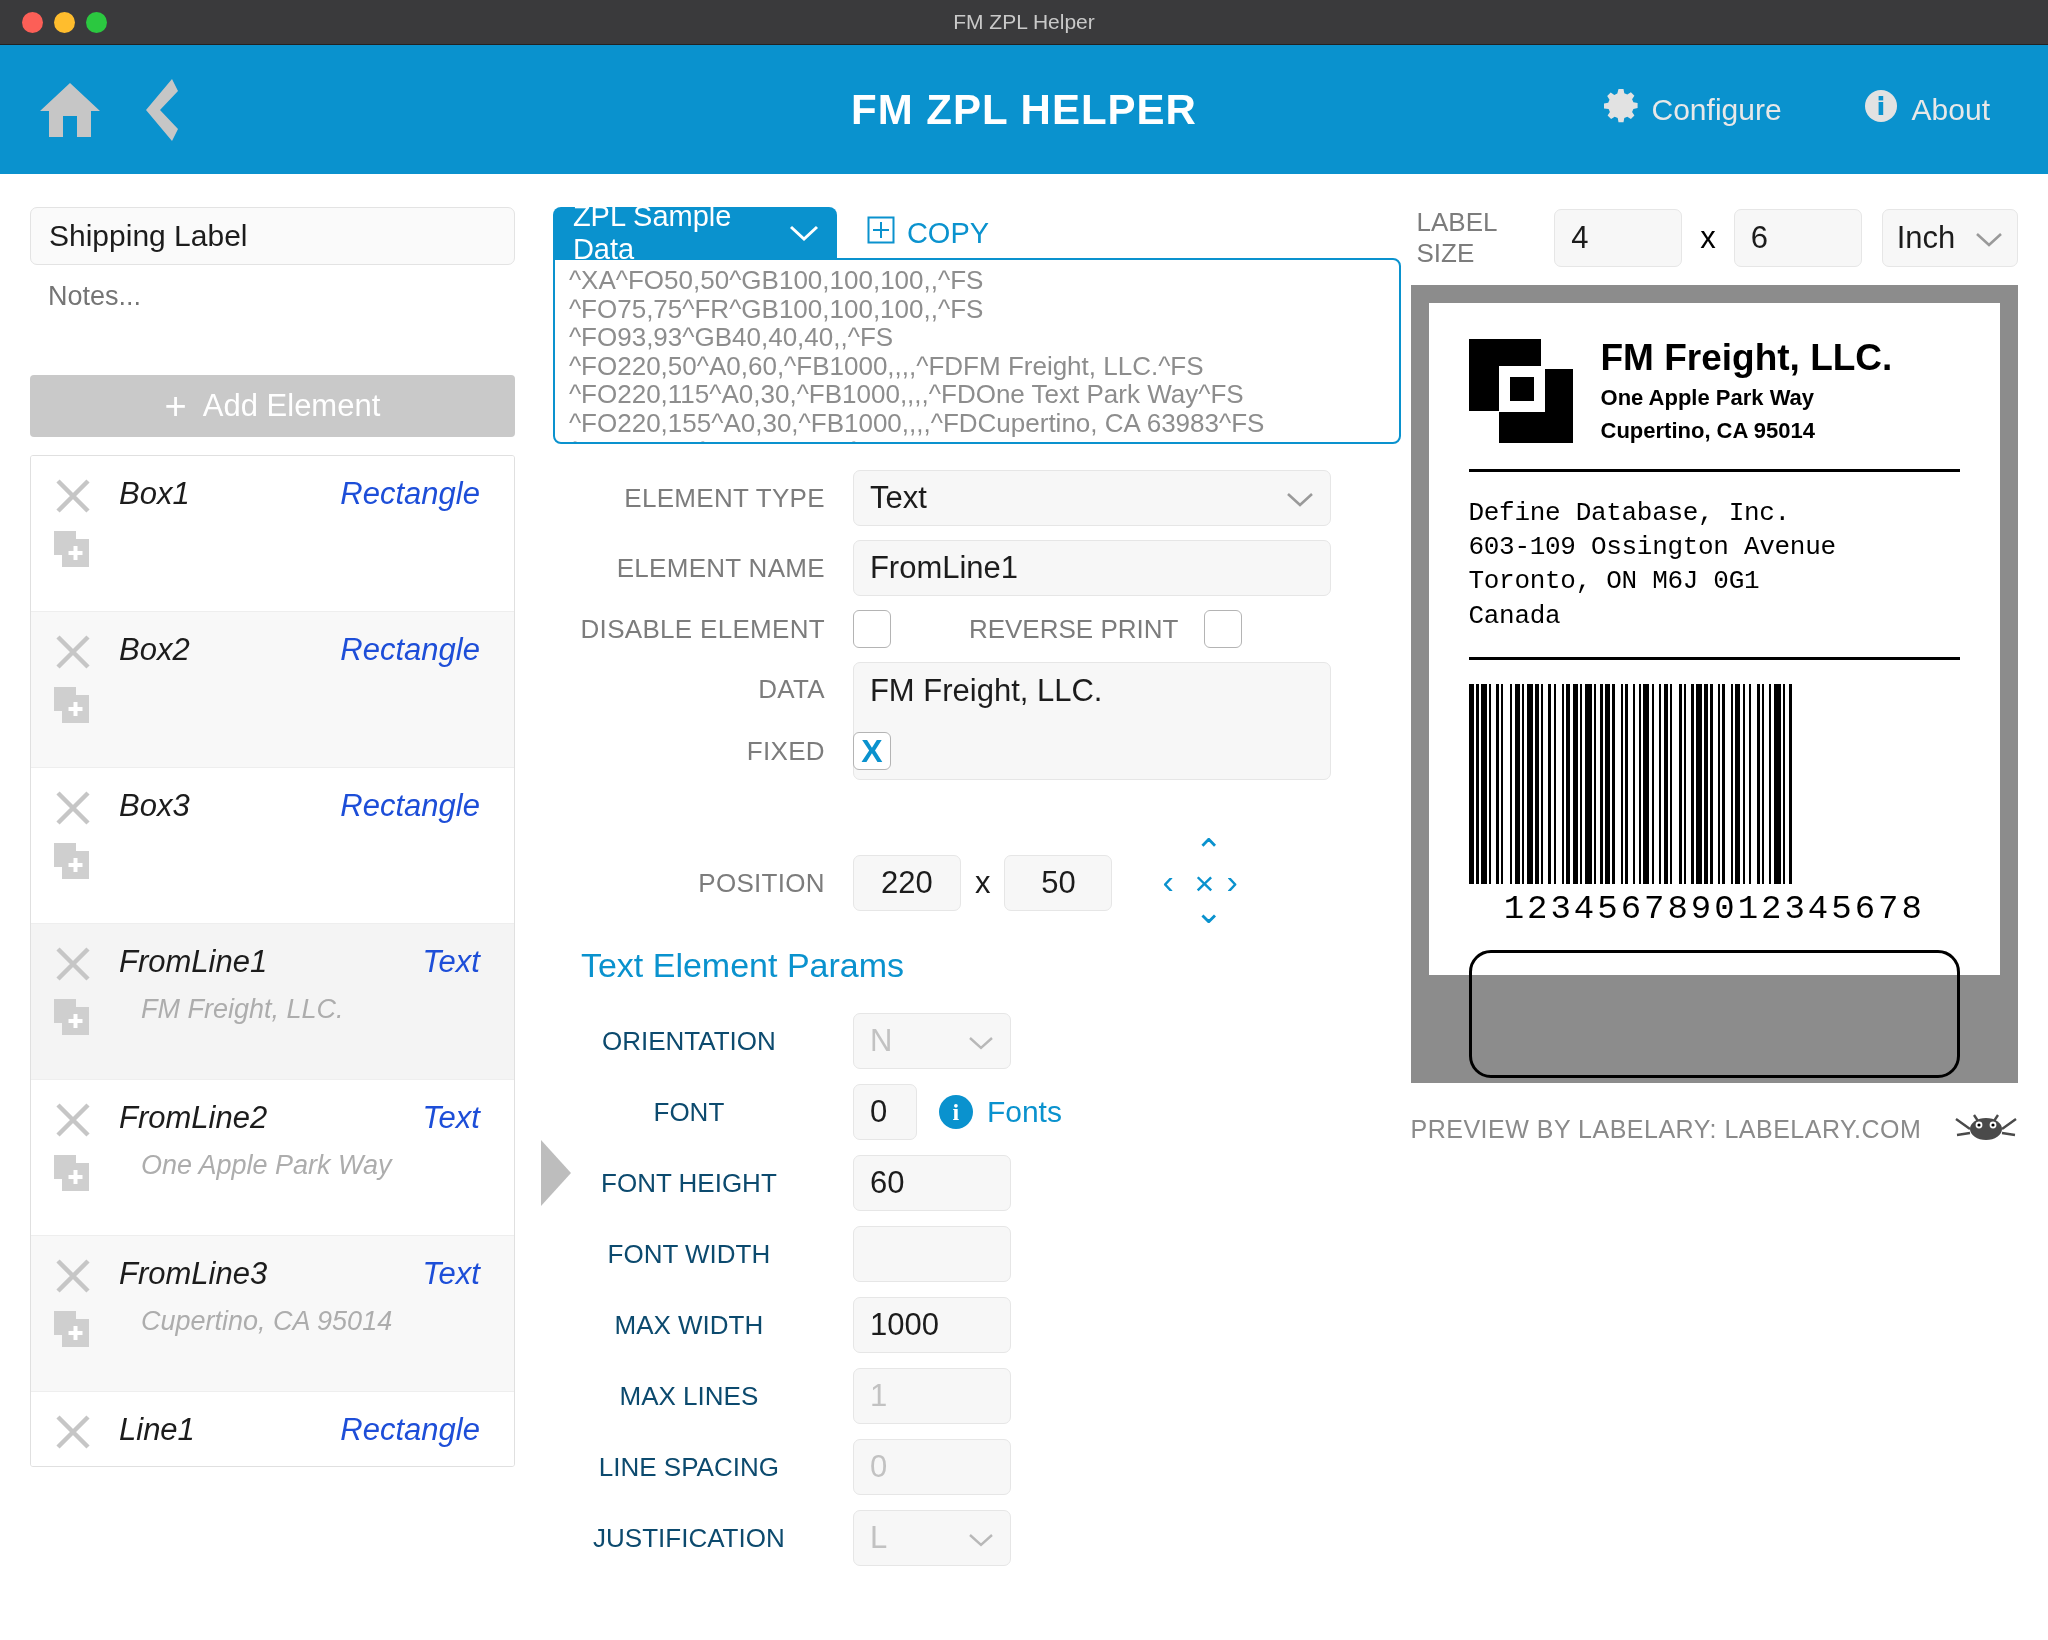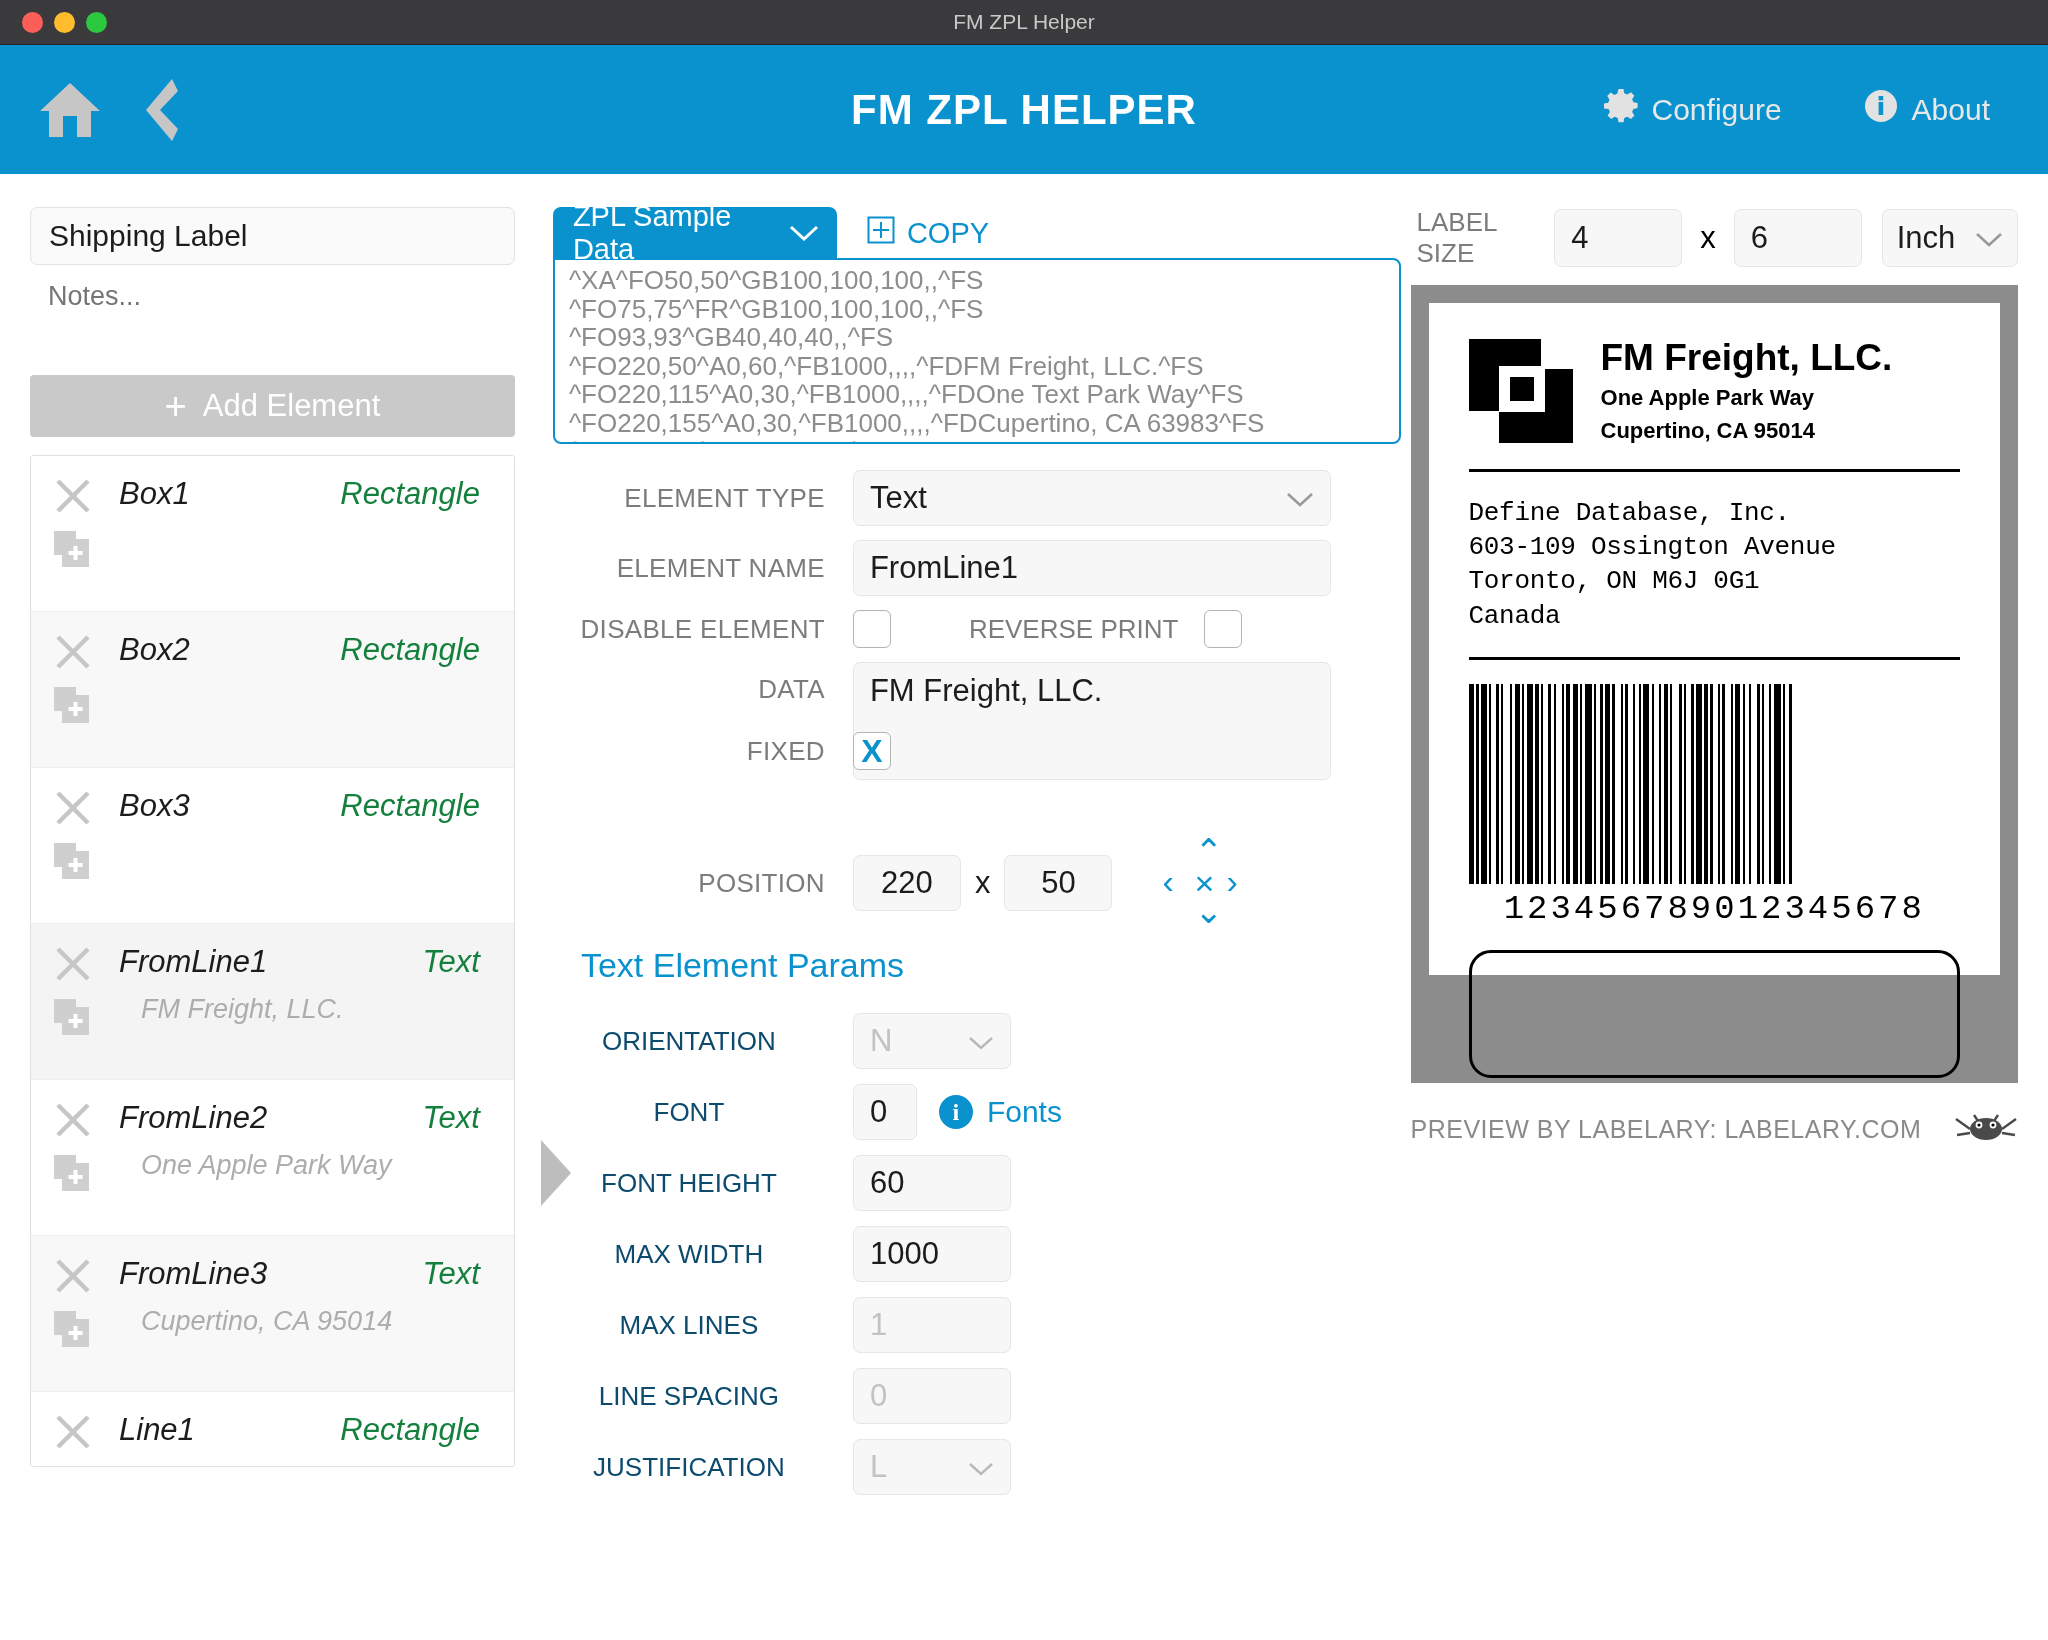--- a/index.html
+++ b/index.html
@@ -79,21 +79,21 @@
   }
   .elem-row{
     height:156px; border-bottom:1px solid #eeeeee; position:relative;
     padding:20px 22px 0 22px; background:#ffffff;
   }
   .elem-row.alt{ background:#f8f8f8; }
   .elem-row.selected{ background:#f4f4f4; }
   .er-top{ display:flex; align-items:flex-start; }
   .icon-x{ width:44px; flex:0 0 44px; }
   .er-name{ font-size:31px; color:#1c1c1c; margin-left:22px; }
-  .er-type{ position:absolute; right:34px; top:20px; font-size:31px; color:#15803d; }
+  .er-type{ position:absolute; right:34px; top:20px; font-size:31px; color:#1d4ed8; }
   .er-sub{ font-size:27px; color:#adadad; margin-left:88px; margin-top:6px; }
   .icon-dup{ position:absolute; left:22px; top:74px; }
 
   .sel-arrow{
     position:absolute; right:-28px; top:966px;
     width:0;height:0;border-top:33px solid transparent;
     border-bottom:33px solid transparent;border-left:30px solid #bdbdbd;
   }
 
   
@@ -495,20 +495,24 @@
           <span class="info-circ">i</span>
           <span>Fonts</span>
         </div>
       </div>
 
       <div class="frow2">
         <div class="flabel2">FONT HEIGHT</div>
         <input class="fld med" value="60" style="">
       </div>
 
+      <div class="frow2">
+        <div class="flabel2">FONT WIDTH</div>
+        <input class="fld med" value="" style="">
+      </div>
 
       <div class="frow2">
         <div class="flabel2">MAX WIDTH</div>
         <input class="fld med" value="1000" style="">
       </div>
 
       <div class="frow2">
         <div class="flabel2">MAX LINES</div>
         <input class="fld med dim" value="1" style="">
       </div>

